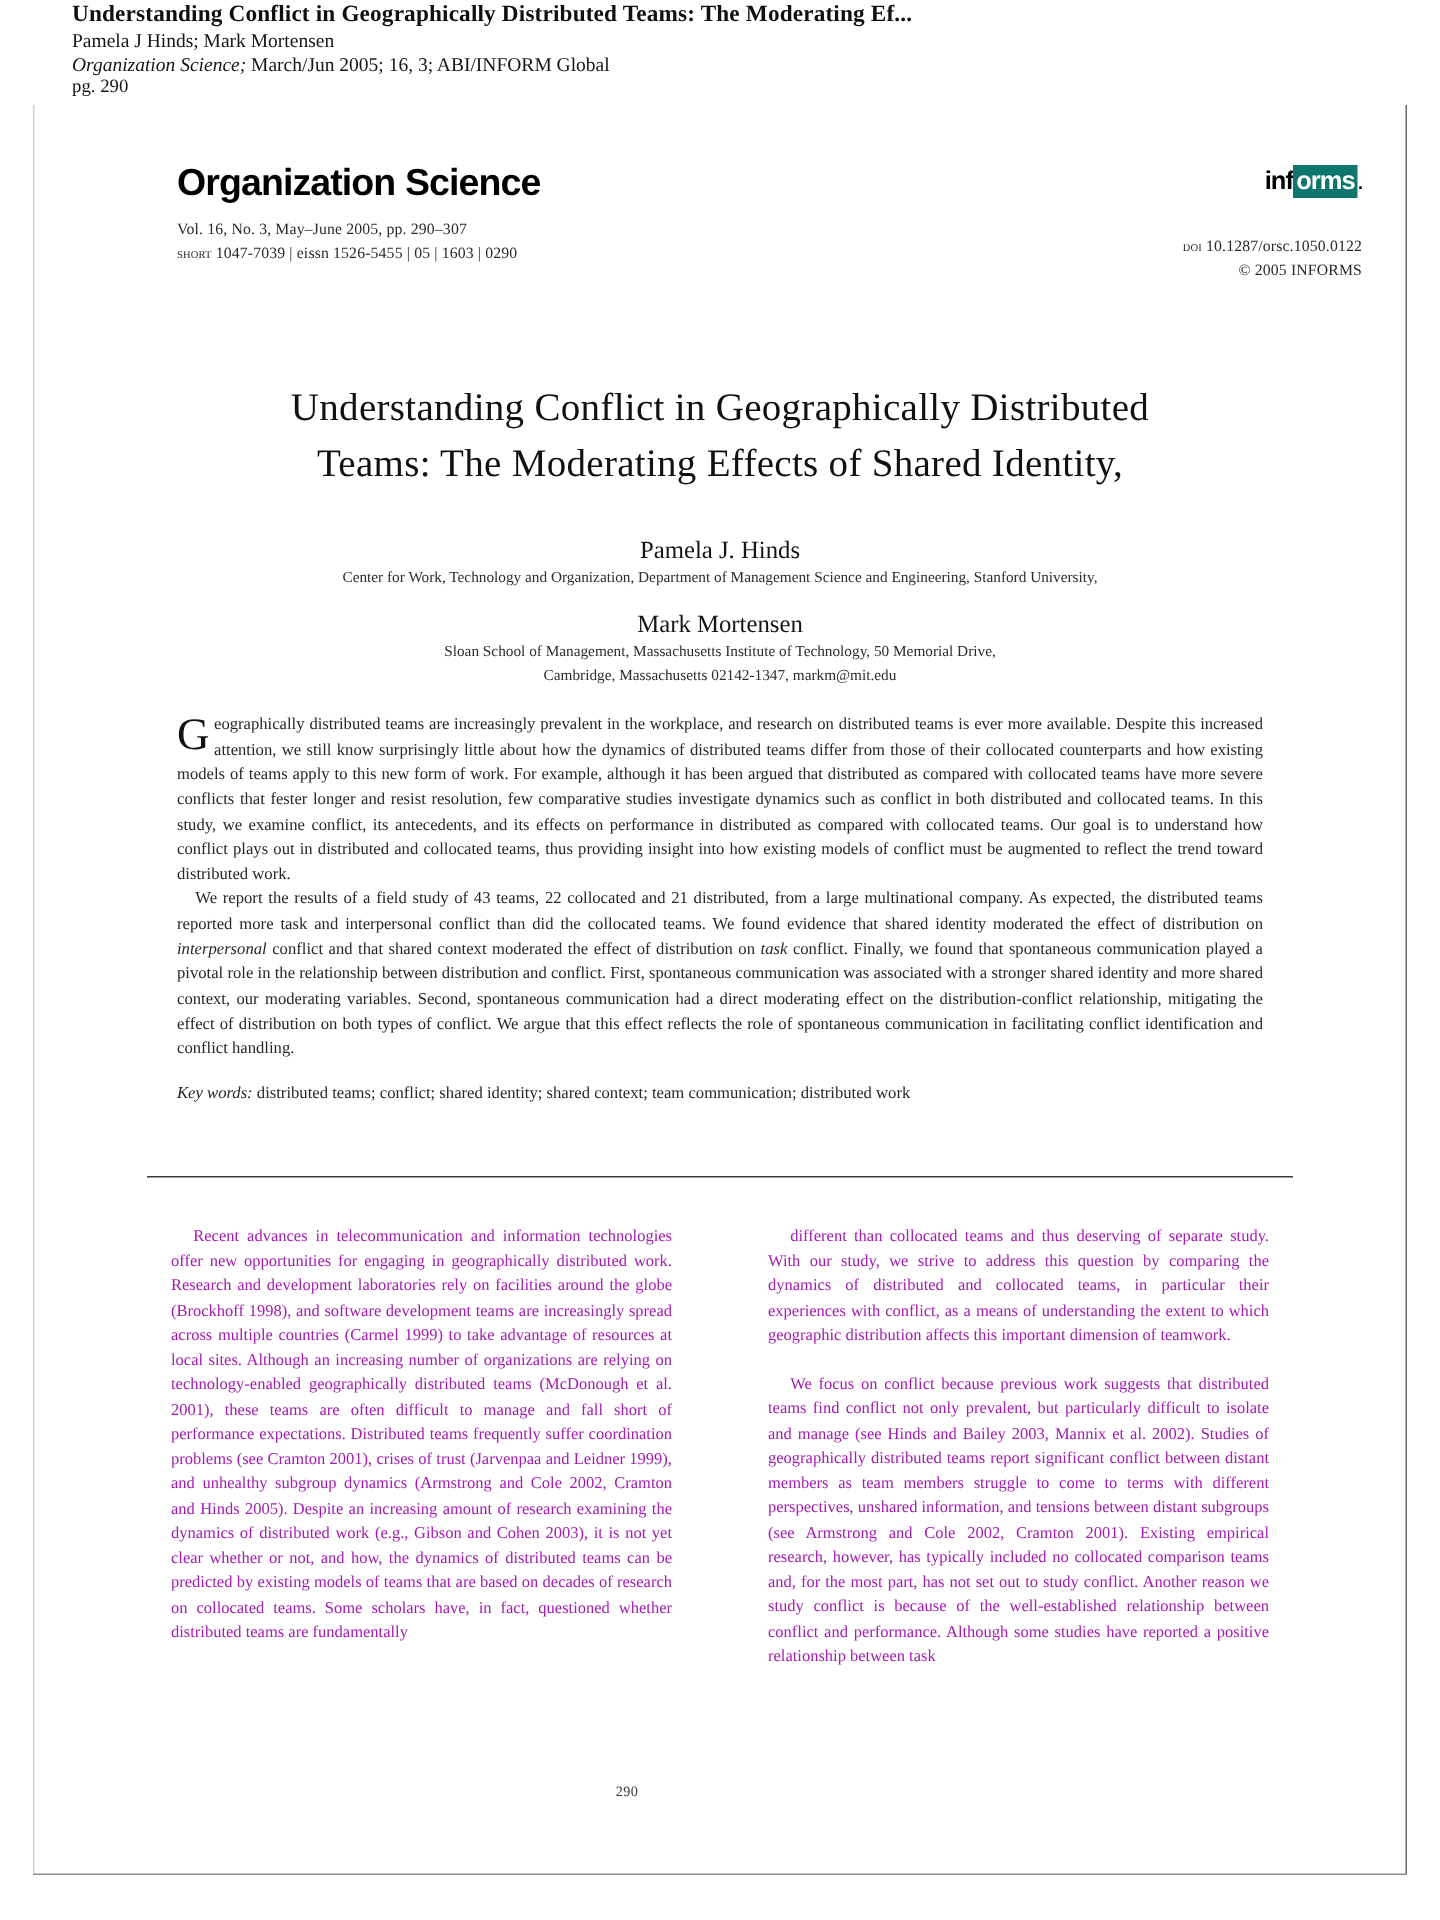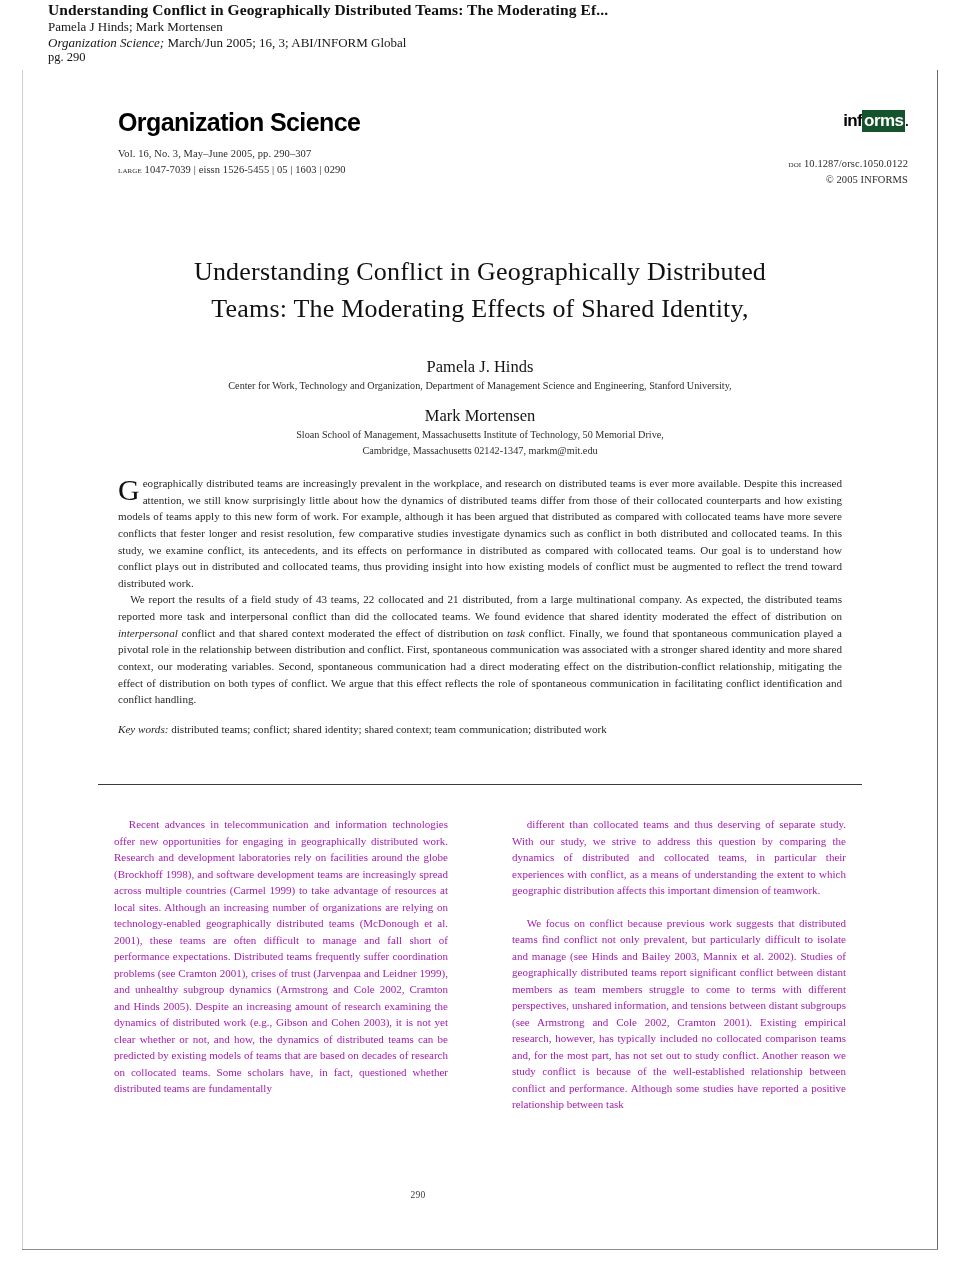--- a/index.html
+++ b/index.html
@@ -117,21 +117,21 @@
     font-family: "Liberation Sans", sans-serif;
     font-weight: bold;
     font-size: 17px;
     letter-spacing: -0.6px;
     line-height: 1;
     display: inline-block;
     color: #000;
     white-space: nowrap;
   }
   .informs-logo .boxed {
-    background: #14532d;
+    background: #0f766e;
     color: #fff;
     padding: 1px 2px 2px 2px;
   }
   .informs-logo .dot { font-size: 12px; }
   .doi-block {
     font-size: 10.5px;
     line-height: 1.5;
     color: #2a2a2a;
     margin-top: 26px;
     letter-spacing: 0.1px;
@@ -260,21 +260,21 @@
     <div class="pq-title">Understanding Conflict in Geographically Distributed Teams: The Moderating Ef...</div>
     <div class="pq-authors">Pamela J Hinds; Mark Mortensen</div>
     <div class="pq-source"><span class="ital">Organization Science;</span><span> March/Jun 2005; 16, 3; ABI/INFORM Global</span></div>
     <div class="pq-pg">pg. 290</div>
   </div>
 
   <div class="masthead">
     <div class="masthead-left">
       <div class="journal-name">Organization Science</div>
       <div class="journal-meta">Vol. 16, No. 3, May–June 2005, pp. 290–307</div>
-      <div class="journal-meta"><span class="smallcaps">large</span> <span>1047-7039 | eissn 1526-5455 | 05 | 1603 | 0290</span></div>
+      <div class="journal-meta"><span class="smallcaps">short</span> <span>1047-7039 | eissn 1526-5455 | 05 | 1603 | 0290</span></div>
     </div>
     <div class="masthead-right">
       <div class="informs-logo"><span>inf</span><span class="boxed">orms</span><span class="dot">.</span></div>
       <div class="doi-block">
         <div><span class="smallcaps">doi</span> <span>10.1287/orsc.1050.0122</span></div>
         <div>© 2005 INFORMS</div>
       </div>
     </div>
   </div>
 

